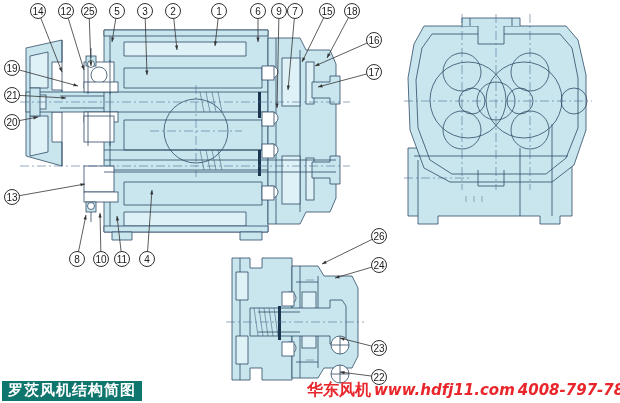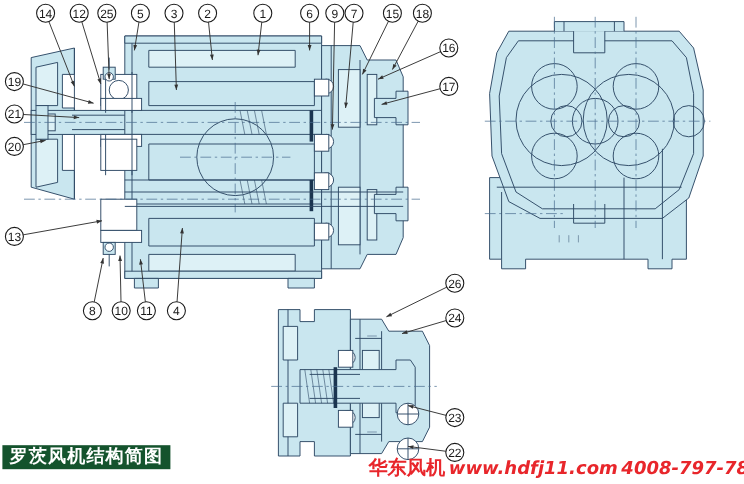--- a/index.html
+++ b/index.html
@@ -6,23 +6,23 @@
   body{
     width:620px;height:403px;position:relative;overflow:hidden;
     font-family:"Liberation Sans","DejaVu Sans",sans-serif;
     background:#ffffff;
   }
   #stage{position:absolute;left:0;top:0;width:620px;height:343px;}
   svg.layer{position:absolute;left:0;top:0;width:620px;height:403px;display:block;}
 
   
   .title-badge{
-    position:absolute;left:2px;top:371px;
+    position:absolute;left:2px;top:381px;
     padding:2px 6px 3px 6px;
-    background:#14532d;
+    background:#0f766e;
     color:#ffffff;
     font-size:15px;
     font-weight:bold;
     letter-spacing:1px;
     line-height:1;
     font-family:"DejaVu Sans","Liberation Sans",sans-serif;
     white-space:nowrap;
     text-align:center;
   }
   

